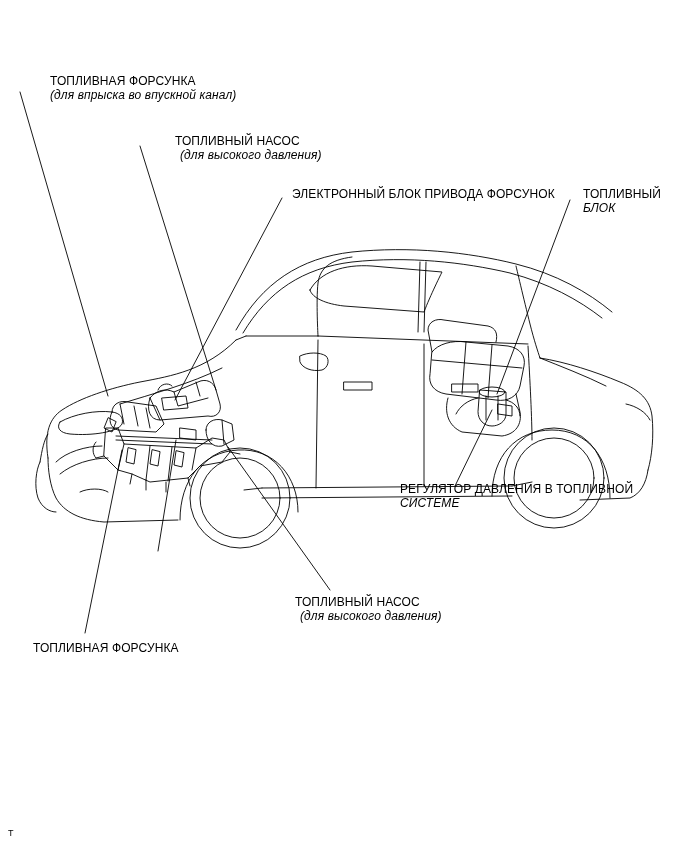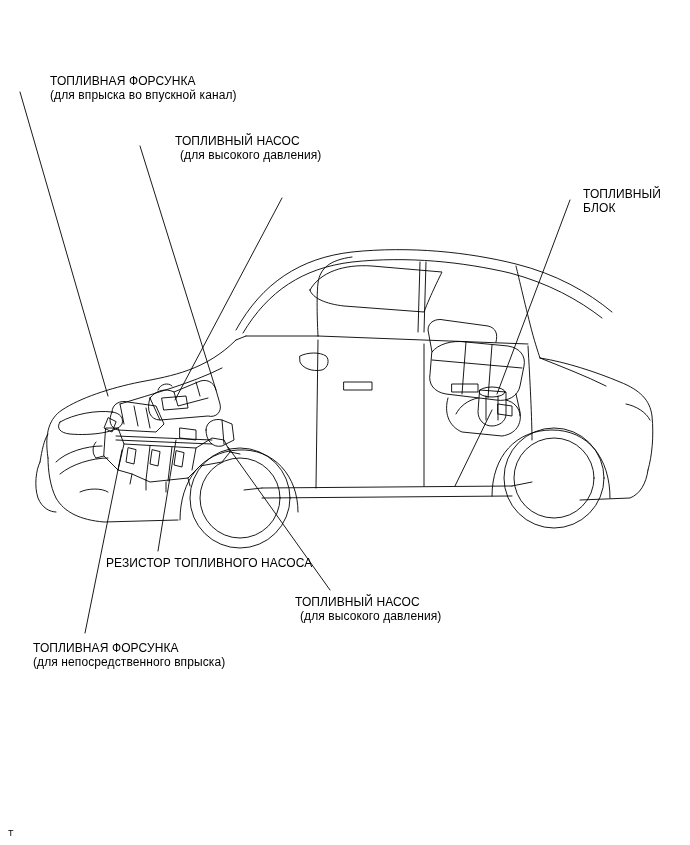--- a/index.html
+++ b/index.html
@@ -30,20 +30,21 @@
   .callout {
     position: absolute;
     font-size: 12px;
     line-height: 14px;
     letter-spacing: 0.1px;
     white-space: nowrap;
     color: #000;
   }
   .callout .l2 {
     display: block;
+    font-style: italic;
   }
   .indent {
     padding-left: 5px;
   }
   .footer-mark {
     position: absolute;
     left: 8px;
     top: 828px;
     font-size: 9px;
     color: #000;
@@ -212,35 +213,38 @@
   <div class="callout" style="left:50px; top:74px;">
     <span>ТОПЛИВНАЯ ФОРСУНКА</span>
     <span class="l2">(для впрыска во впускной канал)</span>
   </div>
 
   <div class="callout" style="left:175px; top:134px;">
     <span>ТОПЛИВНЫЙ НАСОС</span>
     <span class="l2 indent">(для высокого давления)</span>
   </div>
 
+  <div class="callout" style="left:292px; top:187px;">
+    <span>ЭЛЕКТРОННЫЙ БЛОК ПРИВОДА ФОРСУНОК</span>
+  </div>
 
   <div class="callout" style="left:583px; top:187px;">
     <span>ТОПЛИВНЫЙ</span>
     <span class="l2">БЛОК</span>
   </div>
 
-
-  <div class="callout" style="left:106px; top:556px;">
-    <span>РЕЗИСТОР ТОПЛИВНОГО НАСОСА</span>
-  </div>
+  <div class="callout" style="left:400px; top:482px;">
+    <span>РЕГУЛЯТОР ДАВЛЕНИЯ В ТОПЛИВНОЙ</span>
+    <span class="l2">СИСТЕМЕ</span>
+  </div>
+
 
   <div class="callout" style="left:295px; top:595px;">
     <span>ТОПЛИВНЫЙ НАСОС</span>
     <span class="l2 indent">(для высокого давления)</span>
   </div>
 
   <div class="callout" style="left:33px; top:641px;">
     <span>ТОПЛИВНАЯ ФОРСУНКА</span>
-    <span class="l2">(для непосредственного впрыска)</span>
   </div>
 
   <div class="footer-mark">T</div>
 </div>
 
 </body></html>

